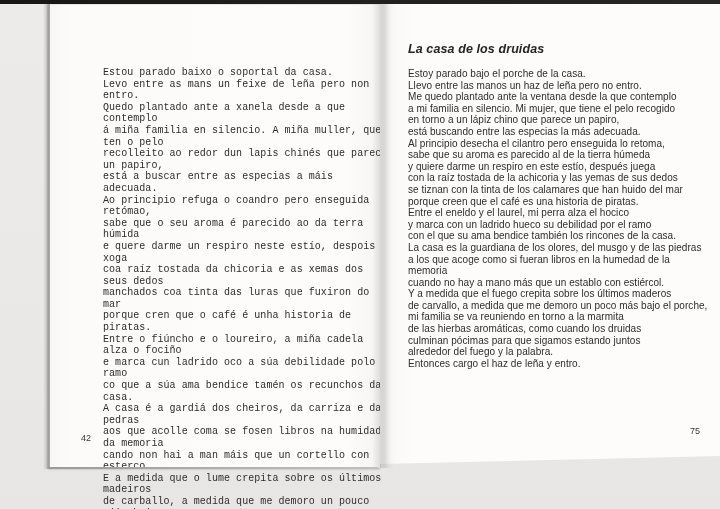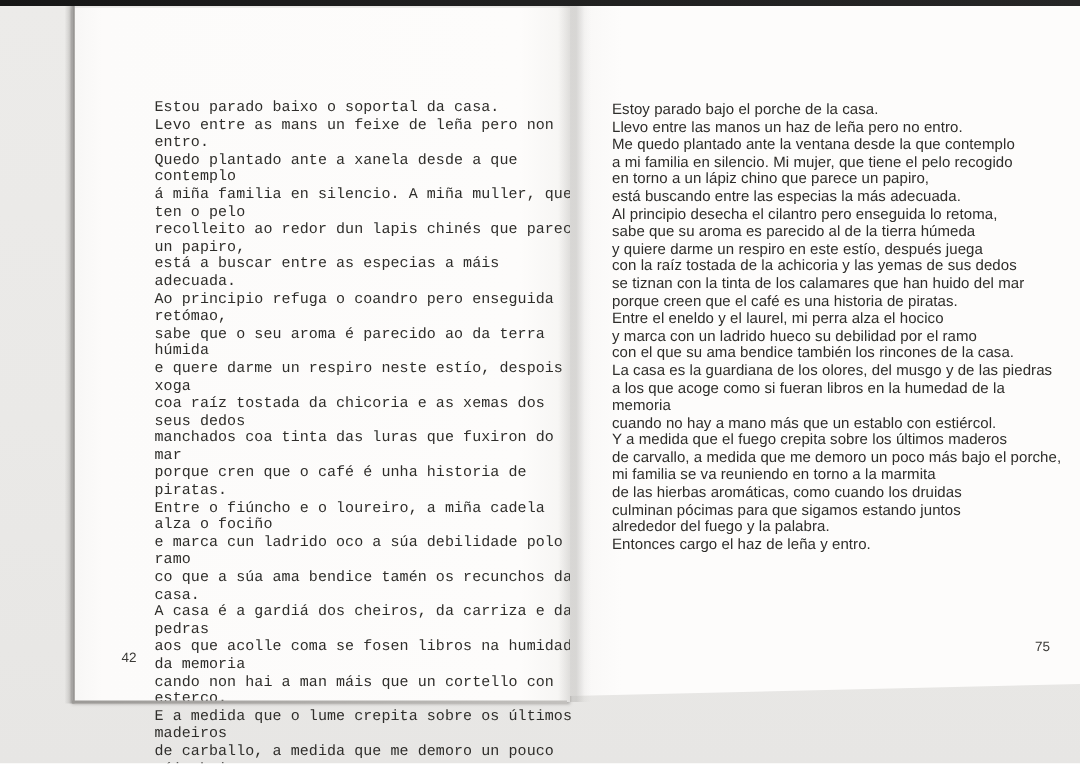--- a/index.html
+++ b/index.html
@@ -98,20 +98,21 @@
 de carballo, a medida que me demoro un pouco máis baixo o
 soportal, a miña familia vaise reunindo ao redor da marmita
 das herbas aromáticas, como cando os druídas
 culminan apócemas para que sigamos estando xuntos
 ao redor do lume e a palabra.
 Entón cargo o feixe de leña e entro.</div>
     <div class="pagenum pl-num">42</div>
   </div>
 
   <div class="page page-right">
+    <h2 class="poem-title pr-title">La casa de los druidas</h2>
     <div class="poem pr-poem">Estoy parado bajo el porche de la casa.
 Llevo entre las manos un haz de leña pero no entro.
 Me quedo plantado ante la ventana desde la que contemplo
 a mi familia en silencio. Mi mujer, que tiene el pelo recogido
 en torno a un lápiz chino que parece un papiro,
 está buscando entre las especias la más adecuada.
 Al principio desecha el cilantro pero enseguida lo retoma,
 sabe que su aroma es parecido al de la tierra húmeda
 y quiere darme un respiro en este estío, después juega
 con la raíz tostada de la achicoria y las yemas de sus dedos

